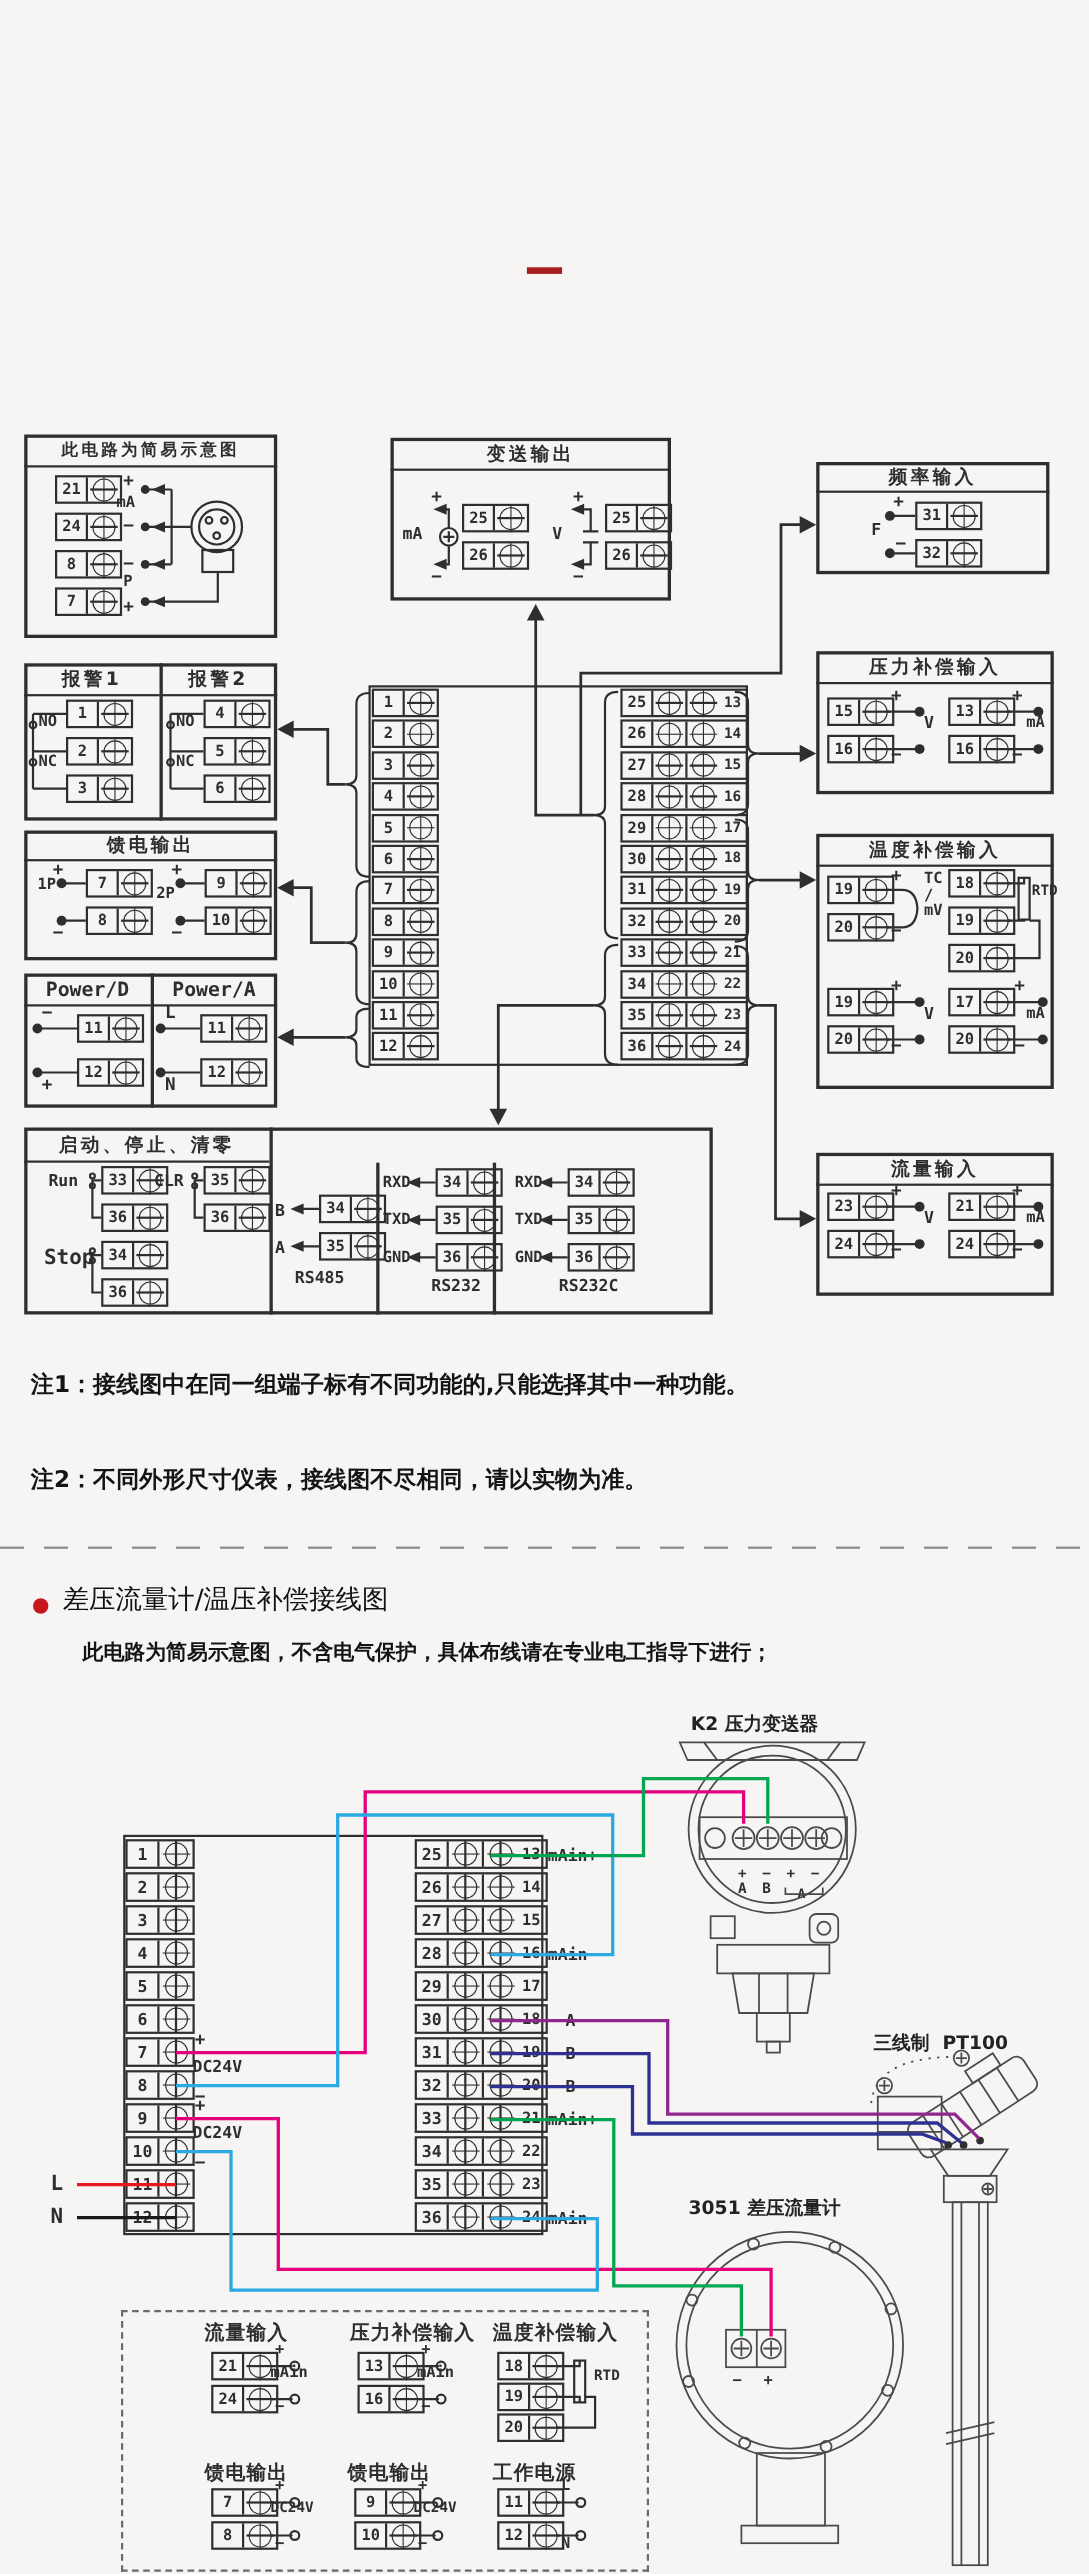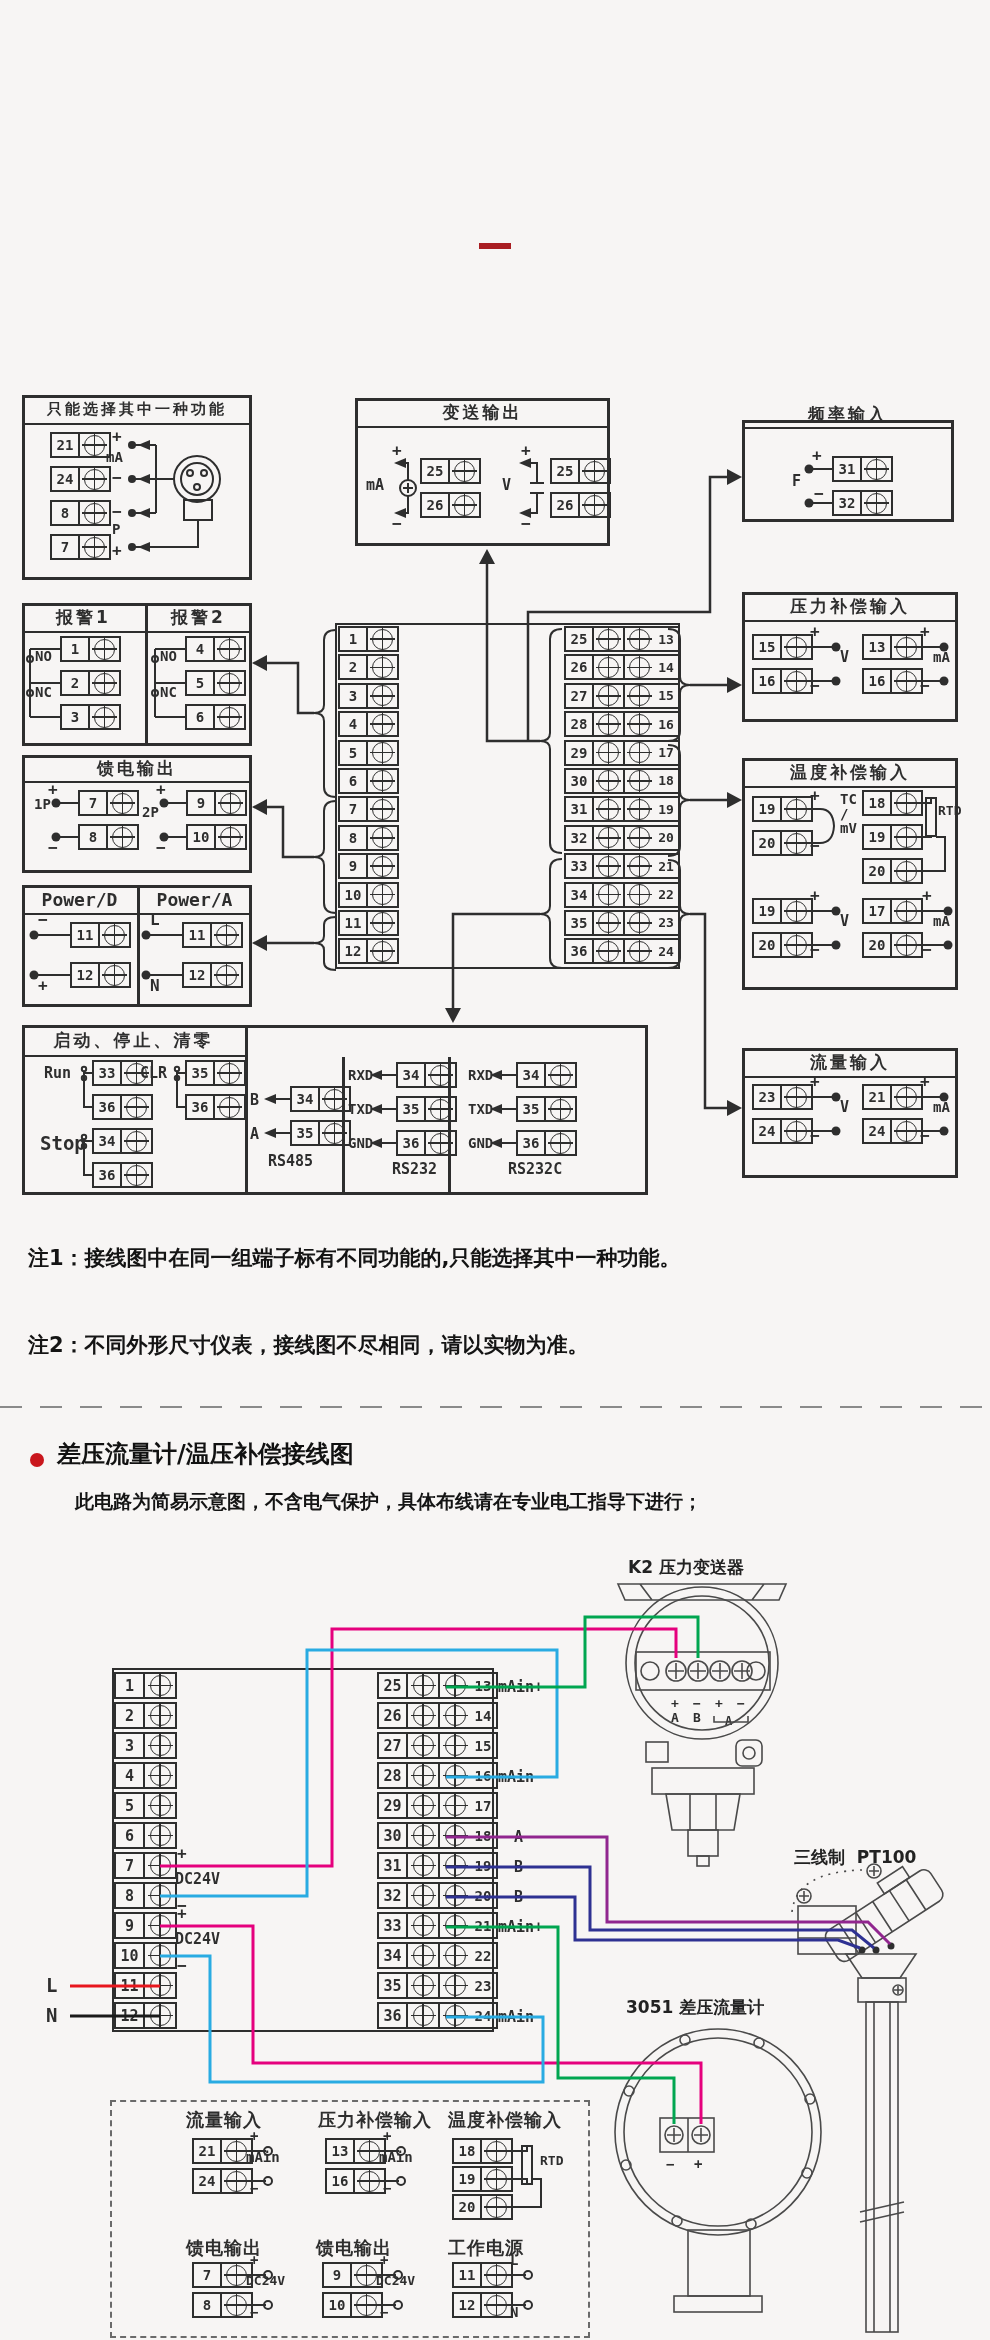--- a/index.html
+++ b/index.html
@@ -29,21 +29,21 @@
   .strip.uc .srow{height:26px;margin-bottom:2.4px;}
   .strip.uc .n1{width:26px;} .strip.uc .sc{width:29px;}
   .strip.uc .n2{width:24px;font-size:13px;}
   .strip.lc .srow{height:27px;margin-bottom:3px;}
   .strip.lc .n1{width:27px;font-size:15px;} .strip.lc .sc{width:30px;}
   .strip.lc .n2{width:26px;font-size:14px;}
   .note{position:absolute;font-weight:700;font-size:21px;color:#141414;white-space:nowrap;}
   .dashline{position:absolute;left:0;top:1406px;width:990px;height:2px;
     background:repeating-linear-gradient(90deg,#8a8a8a 0 22px,transparent 22px 40px);}
   #sec-bullet{position:absolute;left:30px;top:1453px;width:14px;height:14px;border-radius:50%;background:var(--c-bullet_red,#c9161c);}
-  #sec-title{position:absolute;left:57px;top:1438px;font-size:24px;font-weight:700;color:#111;}
+  #sec-title{position:absolute;left:57px;top:1438px;font-size:24px;font-weight:400;color:#111;}
   #sec-subtitle{position:absolute;left:75px;top:1489px;font-size:19px;font-weight:700;color:#141414;}
   .devlabel{position:absolute;font-weight:700;font-size:17px;color:#222;white-space:pre;}
   #dashed-box{position:absolute;left:110px;top:2100px;width:480px;height:238px;border:2px dashed #6a6a6a;box-sizing:border-box;}
   .celltitle{position:absolute;font-weight:700;font-size:18px;letter-spacing:1px;}
   svg{pointer-events:none;}
   .ln{stroke:var(--c-ink,#2e2e2e);stroke-width:2;fill:none;}
   .ln3{stroke:var(--c-ink,#2e2e2e);stroke-width:2.5;fill:none;}
   .ar{fill:var(--c-ink,#2e2e2e);stroke:none;}
   .dev{stroke:#4a4a4a;stroke-width:1.6;fill:none;}
   .wire{fill:none;stroke-width:3;}
@@ -53,21 +53,21 @@
   .w-blk{stroke:var(--c-wire_black,#1a1a1a);}
 </style>
 </head>
 <body>
 
 <div id="page">
 
   <div id="title-underline"></div>
 
   <div class="bx" style="left:22px;top:395px;width:230px;height:185px"></div>
-  <div class="bt" style="left:22px;top:395px;width:230px;height:30px;font-size:15px">只能选择其中一种功能</div>
+  <div class="bt" style="left:22px;top:395px;width:230px;height:30px;font-size:15px">此电路为简易示意图</div>
   <div class="tr" style="left:50px;top:432px">
       <span class="tnum">21</span>
       <span class="tcell">
         <span class="screw"></span>
       </span>
     </div>
   <div class="tr" style="left:50px;top:466px">
       <span class="tnum">24</span>
       <span class="tcell">
         <span class="screw"></span>
@@ -119,21 +119,21 @@
       </span>
     </div>
   <span class="sg" style="left:392px;top:441px">+</span>
   <span class="sg" style="left:392px;top:514px">−</span>
   <span class="un" style="left:366px;top:478px">mA</span>
   <span class="sg" style="left:521px;top:441px">+</span>
   <span class="sg" style="left:521px;top:514px">−</span>
   <span class="un" style="left:502px;top:478px">V</span>
 
   <div class="bx" style="left:742px;top:420px;width:212px;height:102px"></div>
-  <div class="bt" style="left:742px;top:401px;width:212px;height:28px">频率输入</div>
+  <div class="bt" style="left:742px;top:420px;width:212px;height:28px">频率输入</div>
   <div class="tr" style="left:832px;top:456px">
       <span class="tnum">31</span>
       <span class="tcell">
         <span class="screw"></span>
       </span>
     </div>
   <div class="tr" style="left:832px;top:490px">
       <span class="tnum">32</span>
       <span class="tcell">
         <span class="screw"></span>

